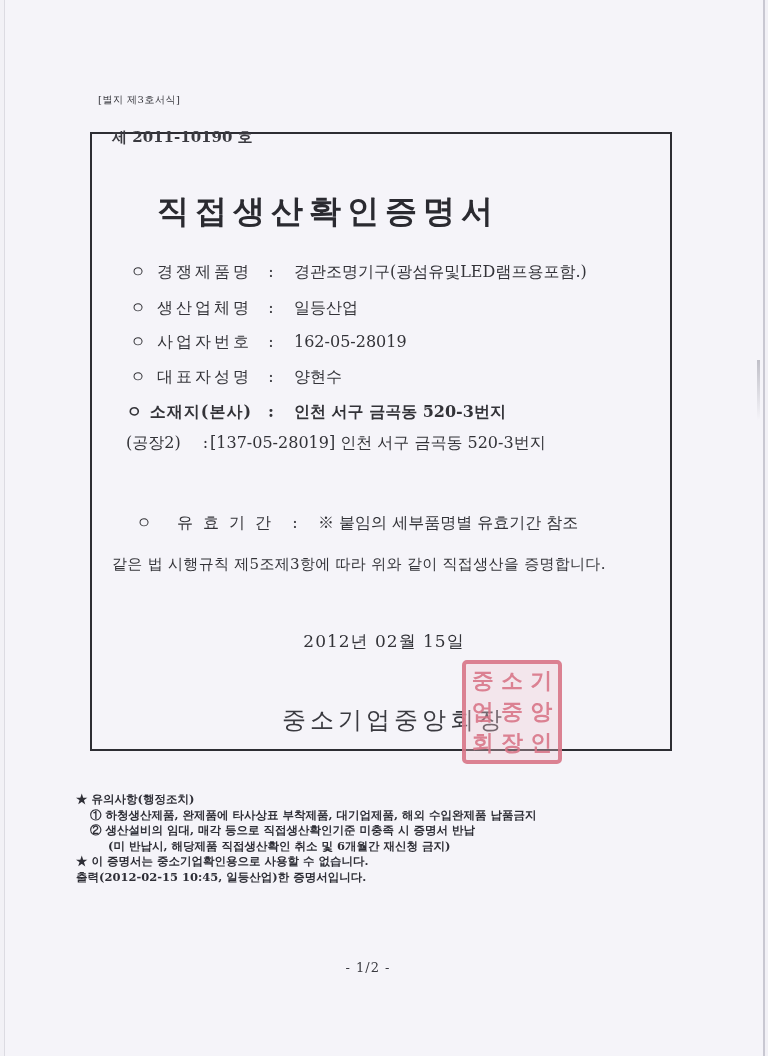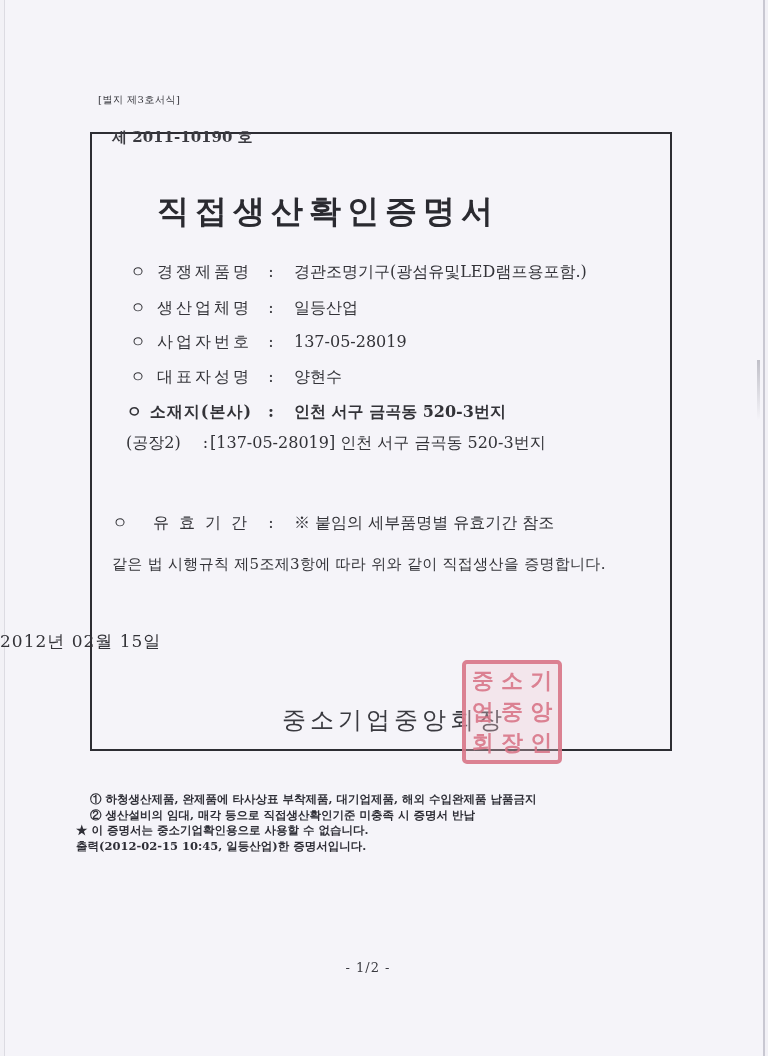--- a/index.html
+++ b/index.html
@@ -92,36 +92,37 @@
       font-size: 16px;
       color: #333338;
       white-space: nowrap;
     }
     .factory .colon {
       margin-left: 22px;
       margin-right: 2px;
     }
     .validity .label {
       letter-spacing: 10px;
+      margin-left: 24px;
     }
     .statement {
       position: absolute;
       left: 112px;
       top: 548px;
       width: 540px;
       font-size: 15px;
       line-height: 32px;
       color: #333338;
       letter-spacing: 0.3px;
     }
     .date {
       position: absolute;
       left: 0;
       width: 768px;
-      text-align: left;
+      text-align: center;
       top: 630px;
       font-size: 17px;
       letter-spacing: 1px;
       color: #333338;
     }
     .issuer {
       position: absolute;
       left: 282px;
       top: 704px;
       font-size: 24px;
@@ -205,21 +206,21 @@
 
 <div class="field" style="top:262px;">
   <span class="label"><span>ㅇ</span> <span>경쟁제품명</span></span><span class="colon">:</span><span class="value">경관조명기구(광섬유및LED램프용포함.)</span>
 </div>
 
 <div class="field" style="top:298px;">
   <span class="label"><span>ㅇ</span> <span>생산업체명</span></span><span class="colon">:</span><span class="value">일등산업</span>
 </div>
 
 <div class="field" style="top:332px;">
-  <span class="label"><span>ㅇ</span> <span>사업자번호</span></span><span class="colon">:</span><span class="value">137-05-28019</span>
+  <span class="label"><span>ㅇ</span> <span>사업자번호</span></span><span class="colon">:</span><span class="value">162-05-28019</span>
 </div>
 
 <div class="field" style="top:367px;">
   <span class="label"><span>ㅇ</span> <span>대표자성명</span></span><span class="colon">:</span><span class="value">양현수</span>
 </div>
 
 <div class="field" style="top:402px;font-weight:bold;">
   <span class="label" style="letter-spacing:1px;"><span>ㅇ</span> <span>소재지(본사)</span></span><span class="colon">:</span><span class="value">인천 서구 금곡동 520-3번지</span>
 </div>
 
@@ -245,21 +246,23 @@
   <span>기</span>
   <span>업</span>
   <span>중</span>
   <span>앙</span>
   <span>회</span>
   <span>장</span>
   <span>인</span>
 </div>
 
 <div class="notes">
+  <div class="line">★ 유의사항(행정조치)</div>
   <div class="line ind1">① 하청생산제품, 완제품에 타사상표 부착제품, 대기업제품, 해외 수입완제품 납품금지</div>
   <div class="line ind1">② 생산설비의 임대, 매각 등으로 직접생산확인기준 미충족 시 증명서 반납</div>
+  <div class="line ind2">(미 반납시, 해당제품 직접생산확인 취소 및 6개월간 재신청 금지)</div>
   <div class="line">★ 이 증명서는 중소기업확인용으로 사용할 수 없습니다.</div>
   <div class="line">출력(2012-02-15 10:45, 일등산업)한 증명서입니다.</div>
 </div>
 
 <div class="page-num">- 1/2 -</div>
 
 <div class="margin-mark"></div>
 
 </body></html>

